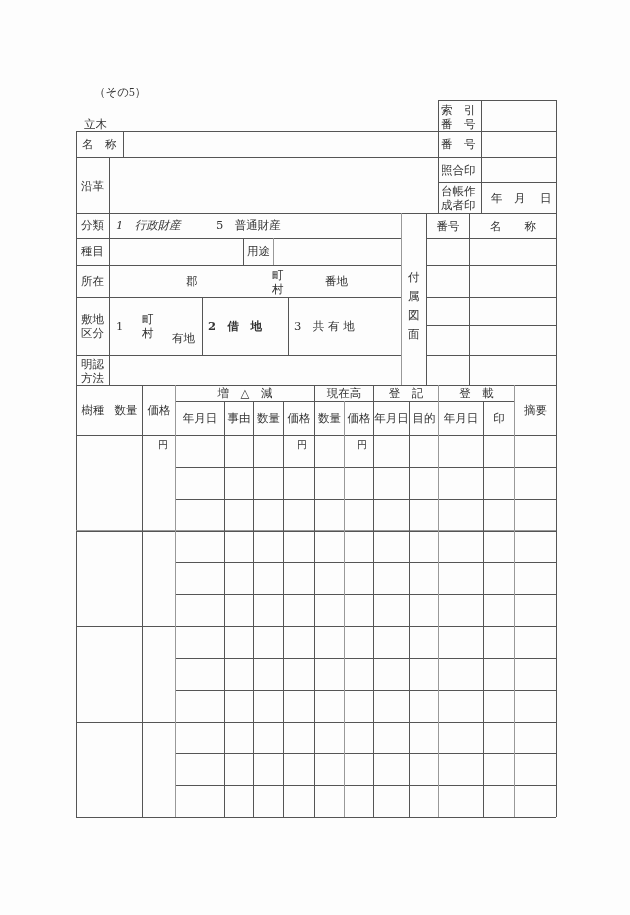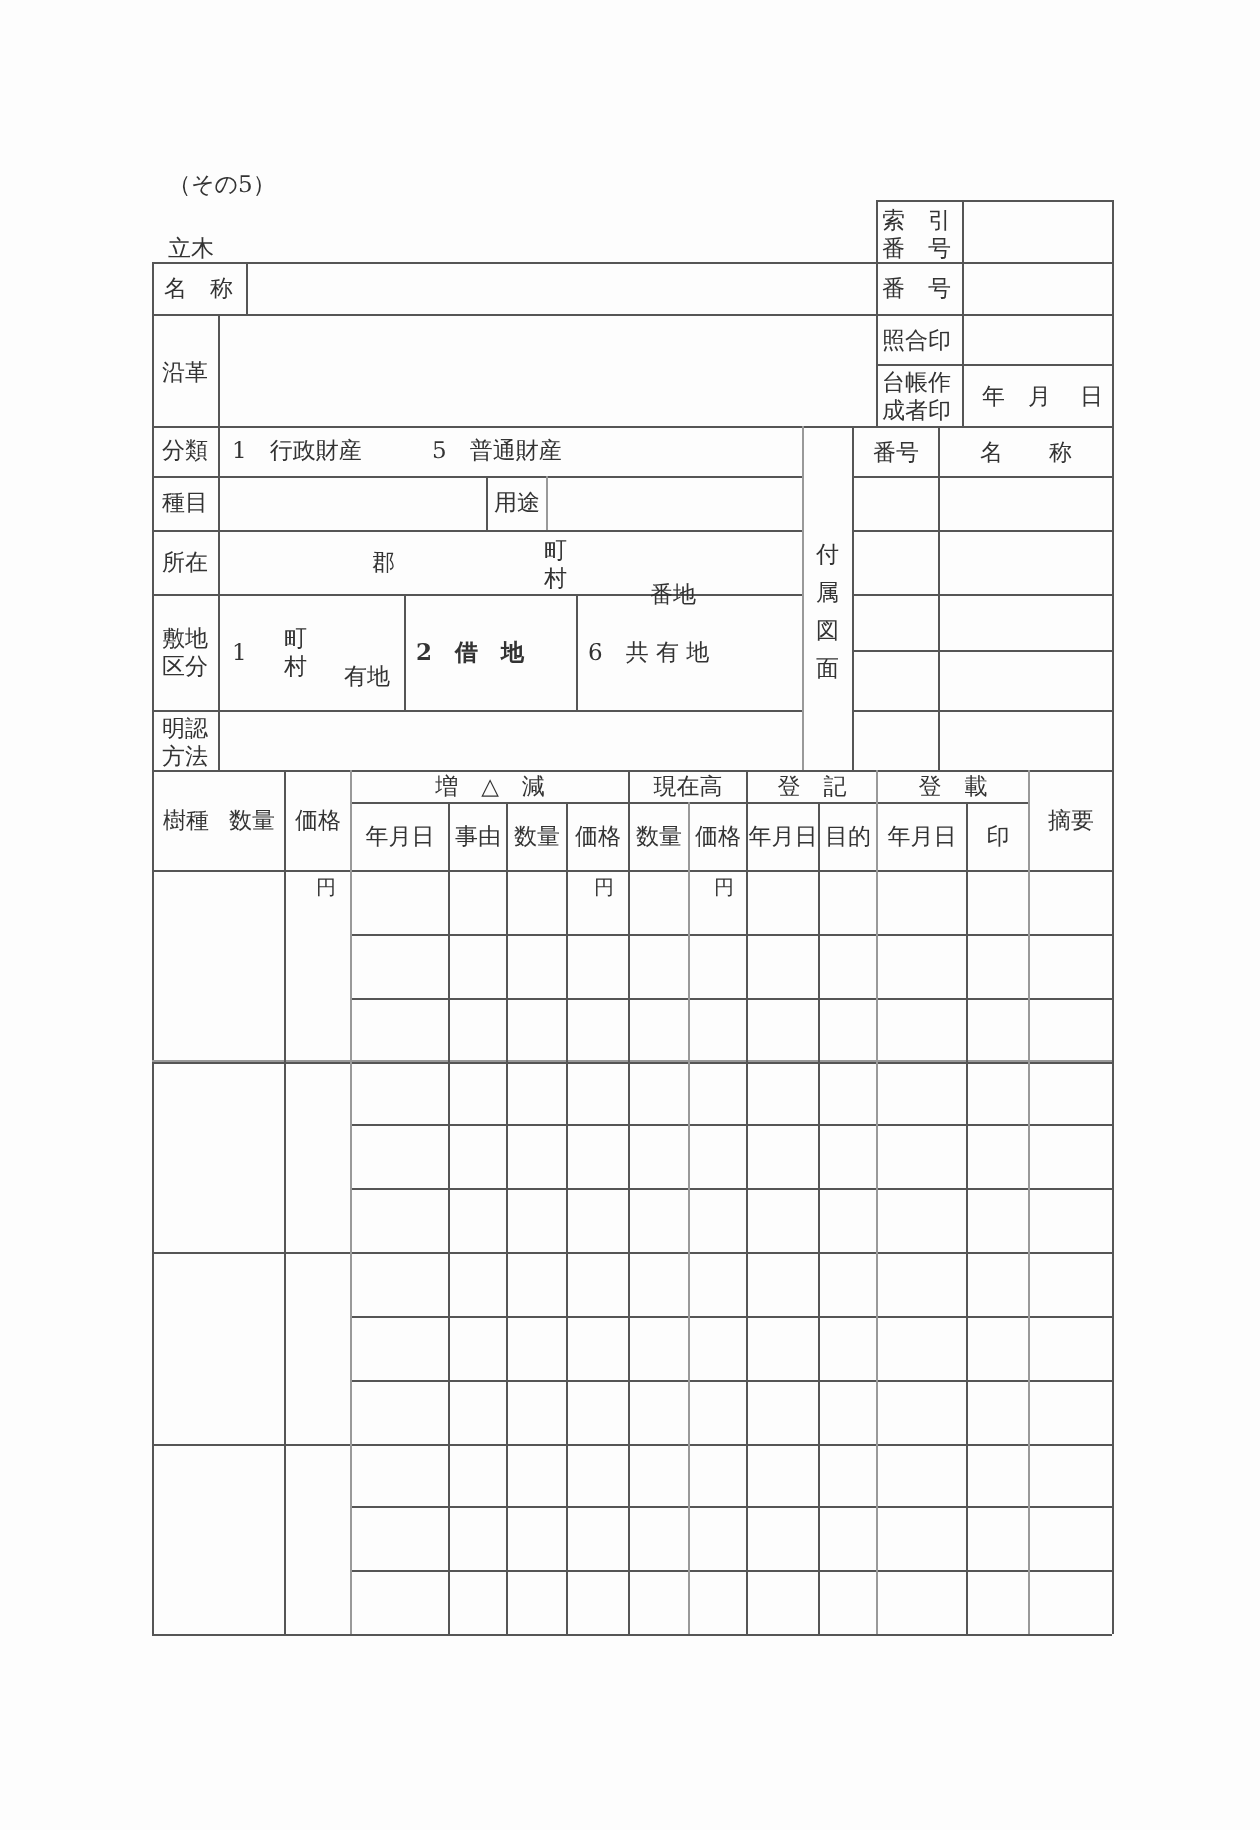--- a/index.html
+++ b/index.html
@@ -7,21 +7,21 @@
   .t { position:absolute; font-size:11.5px; line-height:13px; white-space:nowrap; color:#333; }
   .hl { position:absolute; height:0; border-top:1px solid #555; }
   .vl { position:absolute; width:0; border-left:1px solid #555; }
   .lt { border-color:#999; }
   .cell { position:absolute; display:flex; align-items:center; justify-content:center; box-sizing:border-box; }
   .v2 { line-height:14px; text-align:center; }
 </style>
 </head>
 <body>
 
-<div class="t" style="left:84px; top:86px;">（その5）</div>
+<div class="t" style="left:94px; top:86px;font-family:Liberation Serif, serif;">（その5）</div>
 <div class="t" style="left:84px; top:118px;">立木</div>
 
 <div class="hl" style="left:438px; top:100px; width:118px;"></div>
 <div class="vl" style="left:438px; top:100px; height:113px;"></div>
 <div class="vl" style="left:481px; top:100px; height:113px;"></div>
 <div class="vl" style="left:556px; top:100px; height:285px;"></div>
 
 <div class="vl" style="left:76px; top:131px; height:686px;"></div>
 
 <div class="hl" style="left:76px; top:131px; width:480px;"></div>
@@ -74,48 +74,48 @@
 
 <div class="vl lt" style="left:401px; top:213px; height:172px;"></div>
 <div class="vl" style="left:426px; top:213px; height:172px;"></div>
 <div class="vl" style="left:469px; top:213px; height:172px;"></div>
 <div class="vl" style="left:243px; top:238px; height:27px;"></div>
 <div class="vl lt" style="left:273px; top:238px; height:27px;"></div>
 <div class="vl" style="left:202px; top:297px; height:58px;"></div>
 <div class="vl" style="left:288px; top:297px; height:58px;"></div>
 
 <div class="t" style="left:81px; top:219px;">分類</div>
-<div class="t" style="left:116px; top:219px;">1　行政財産</div>
+<div class="t" style="left:116px; top:219px;font-style:italic;">1　行政財産</div>
 <div class="t" style="left:216px; top:219px;">5　普通財産</div>
 
 <div class="t" style="left:81px; top:245px;">種目</div>
 <div class="cell" style="left:110px; top:239px; width:133px; height:26px;"></div>
 <div class="t" style="left:247px; top:245px;">用途</div>
 <div class="cell" style="left:274px; top:239px; width:127px; height:26px;"></div>
 
 <div class="t" style="left:81px; top:275px;">所在</div>
 <div class="t" style="left:186px; top:275px;">郡</div>
 <div class="t v2" style="left:272px; top:268px;">
   <div>町</div>
   <div>村</div>
 </div>
-<div class="t" style="left:325px; top:291px;">番地</div>
+<div class="t" style="left:325px; top:275px;">番地</div>
 
 <div class="t" style="left:81px; top:312px; line-height:14px;">
   <div>敷地</div>
   <div>区分</div>
 </div>
 <div class="t" style="left:116px; top:320px;">1</div>
 <div class="t v2" style="left:142px; top:312px;">
   <div>町</div>
   <div>村</div>
 </div>
 <div class="t" style="left:172px; top:332px;">有地</div>
 <div class="t" style="left:208px; top:320px;font-weight:bold;">2　借　地</div>
-<div class="t" style="left:294px; top:320px;">6　共 有 地</div>
+<div class="t" style="left:294px; top:320px;">3　共 有 地</div>
 
 <div class="t" style="left:81px; top:357px; line-height:14px;">
   <div>明認</div>
   <div>方法</div>
 </div>
 <div class="cell" style="left:110px; top:356px; width:291px; height:29px;"></div>
 
 <div class="t v2" style="left:408px; top:268px; line-height:19px;">
   <div>付</div>
   <div>属</div>

